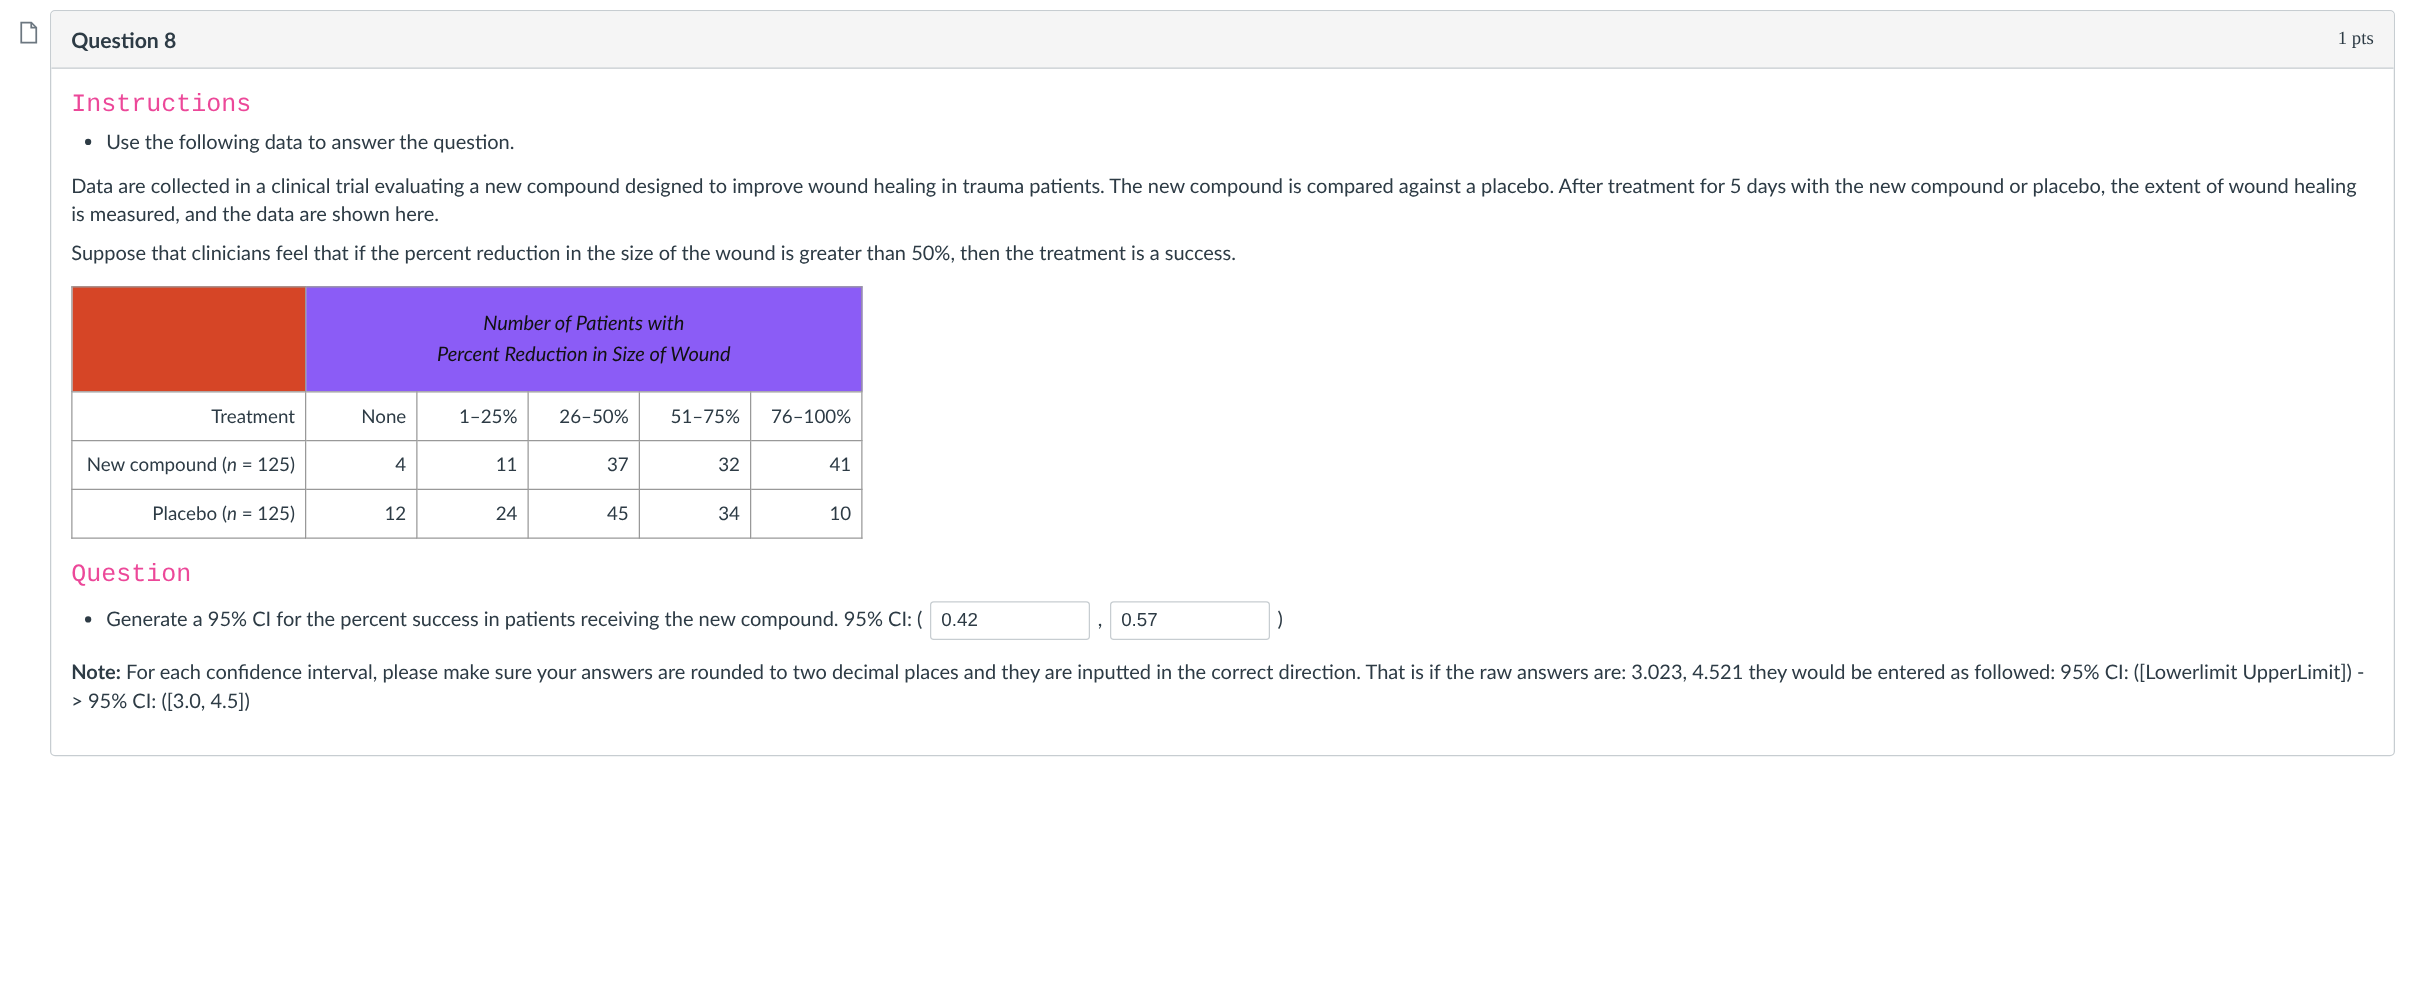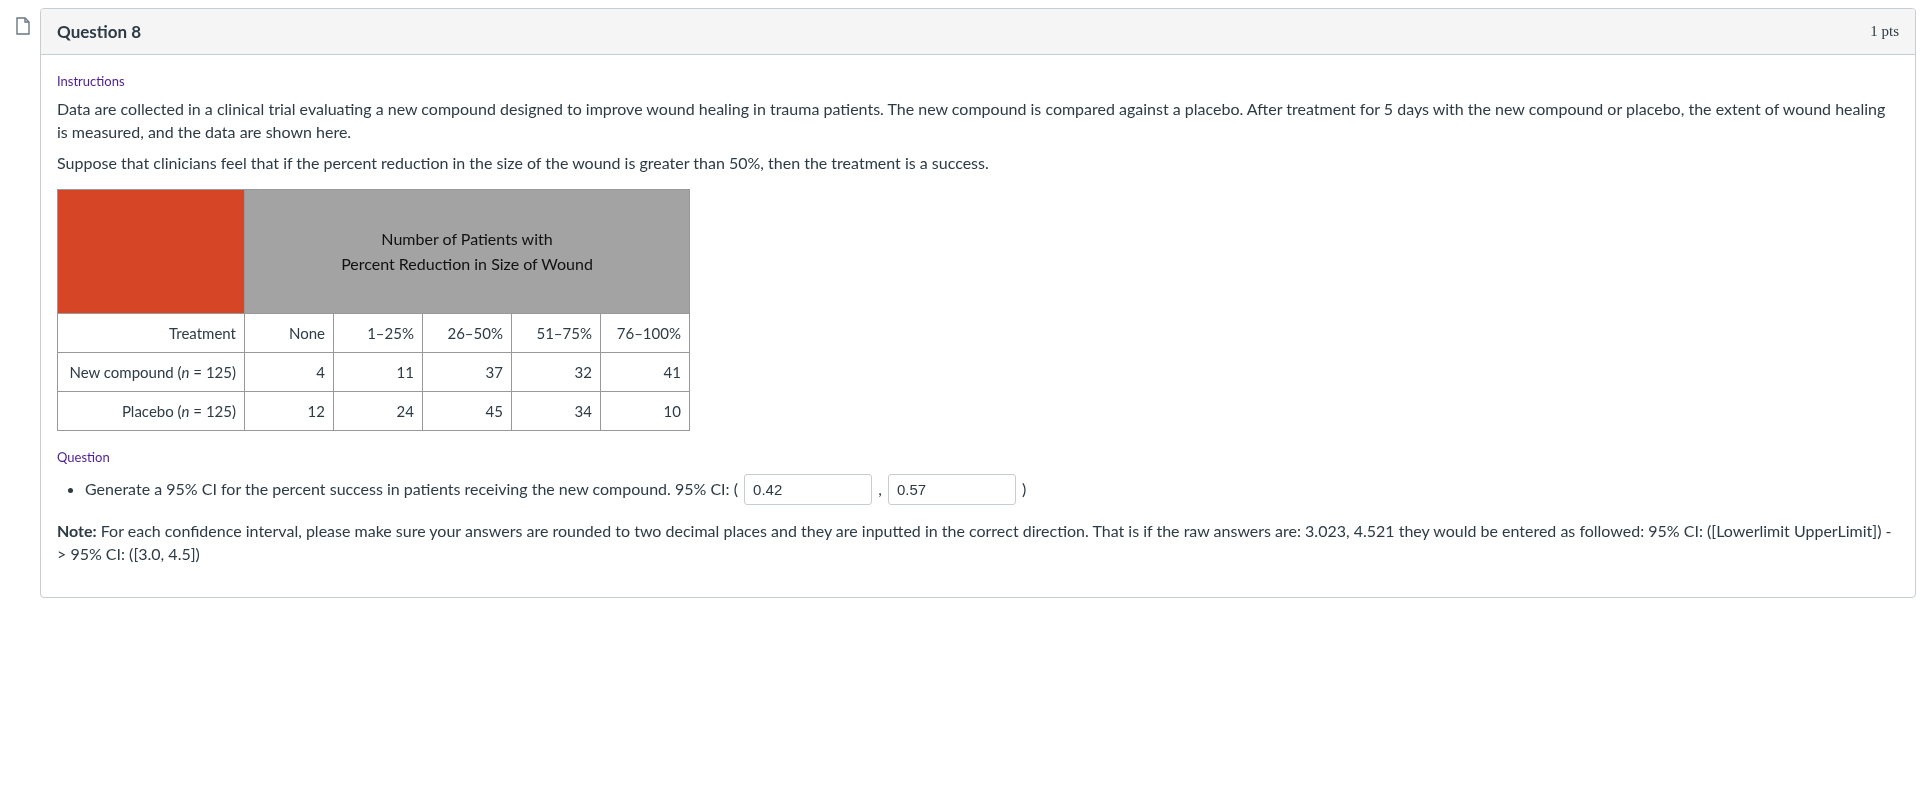--- a/index.html
+++ b/index.html
@@ -46,22 +46,23 @@
     font-size: 15px;
     color: #2d3b45;
     font-family: Liberation Serif, serif;
   }
   .card-body {
     padding: 18px 16px 24px 16px;
   }
   h4.section {
     margin: 14px 0 8px 0;
     font-weight: 400;
-    font-size: 13px;
-    color: #4c1d95;
+    font-size: 20px;
+    color: #ec4899;
+    font-family: Liberation Mono, monospace;
   }
   h4.section:first-child { margin-top: 0; }
   ul.instr {
     margin: 6px 0 14px 0;
     padding-left: 28px;
   }
   ul.instr li { margin: 2px 0; }
   p.body-text {
     margin: 8px 0;
     line-height: 1.45;
@@ -71,27 +72,28 @@
     margin: 14px 0 18px 0;
   }
   table.data th, table.data td {
     border: 1px solid #999;
     padding: 10px 8px;
     text-align: right;
     vertical-align: middle;
     font-size: 15px;
   }
   table.data th.span-header {
-    background: #a3a3a3;
+    background: #8b5cf6;
     color: #111;
     text-align: center;
     font-weight: 400;
     font-size: 16px;
     line-height: 1.6;
-    padding: 36px 10px;
+    padding: 16px 10px;
+    font-style: italic;
   }
   table.data th.corner {
     background: #d64526;
     border-right: 1px solid #999;
   }
   .col-treat { width: 170px; }
   .col-val { width: 72px; }
   ul.qlist {
     margin: 8px 0 14px 0;
     padding-left: 28px;
@@ -125,20 +127,23 @@
     <div class="card">
 
       <div class="card-header">
         <span class="q-title">Question 8</span>
         <span class="q-pts">1 pts</span>
       </div>
 
       <div class="card-body">
 
         <h4 class="section">Instructions</h4>
+        <ul class="instr">
+          <li>Use the following data to answer the question.</li>
+        </ul>
 
         <p class="body-text">Data are collected in a clinical trial evaluating a new compound designed to improve wound healing in trauma patients. The new compound is compared against a placebo. After treatment for 5 days with the new compound or placebo, the extent of wound healing is measured, and the data are shown here.</p>
         <p class="body-text">Suppose that clinicians feel that if the percent reduction in the size of the wound is greater than 50%, then the treatment is a success.</p>
 
         <table class="data">
           <tbody>
               <tr>
             <th class="corner col-treat"></th>
             <th class="span-header" colspan="5">
               <div>Number of Patients with</div>

